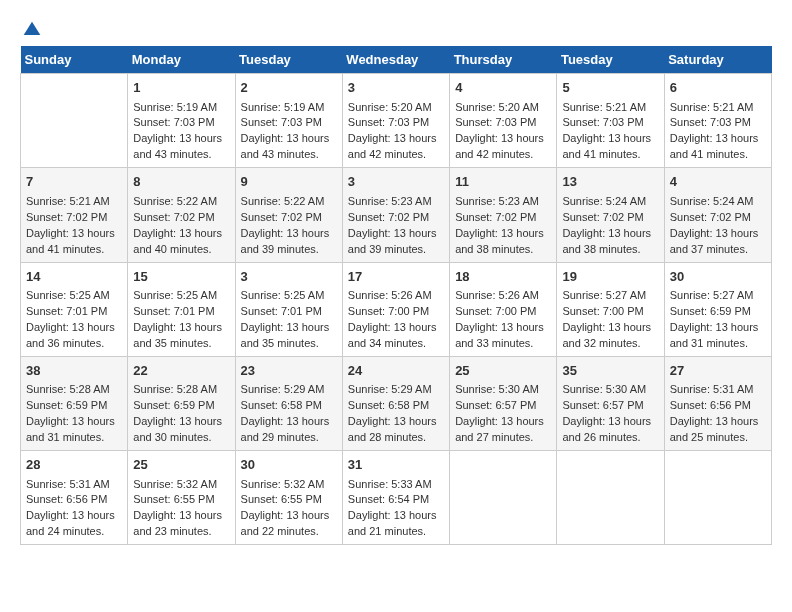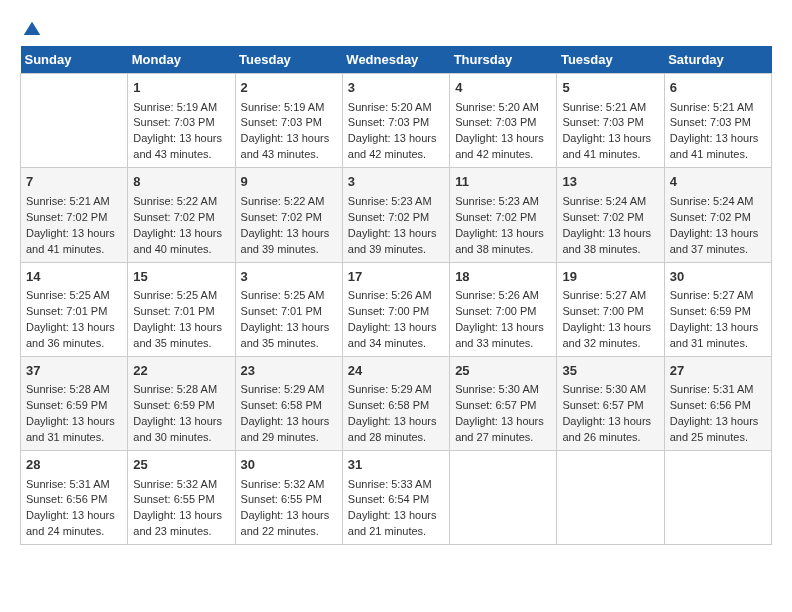--- a/index.html
+++ b/index.html
@@ -246,21 +246,21 @@
         </td>
         <td>
           <span class="day-num">30</span>
           <div class="cell-text" style="white-space: pre-line;">Sunrise: 5:27 AM
 Sunset: 6:59 PM
 Daylight: 13 hours and 31 minutes.</div>
         </td>
       </tr>
       <tr>
         <td>
-          <span class="day-num">37</span>
+          <span class="day-num">38</span>
           <div class="cell-text" style="white-space: pre-line;">Sunrise: 5:28 AM
 Sunset: 6:59 PM
 Daylight: 13 hours and 31 minutes.</div>
         </td>
         <td>
           <span class="day-num">22</span>
           <div class="cell-text" style="white-space: pre-line;">Sunrise: 5:28 AM
 Sunset: 6:59 PM
 Daylight: 13 hours and 30 minutes.</div>
         </td>

